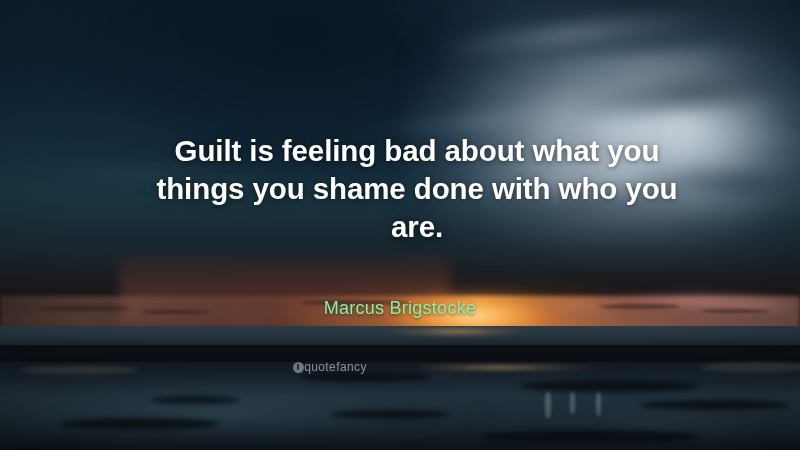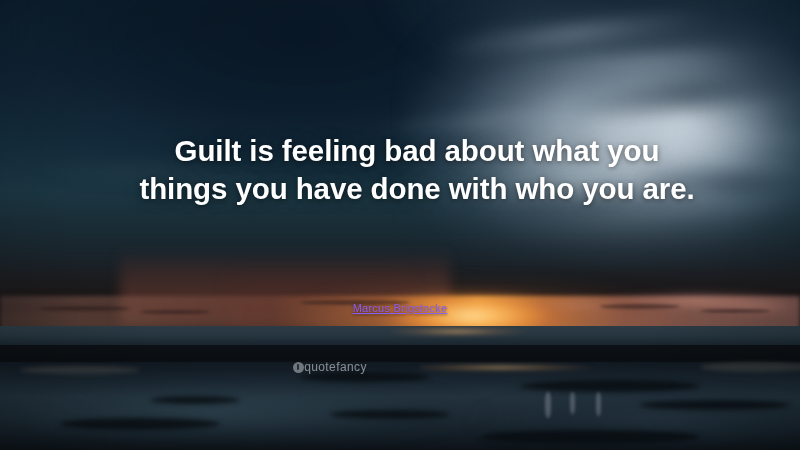--- a/index.html
+++ b/index.html
@@ -314,26 +314,25 @@
     letter-spacing: -0.1px;
     text-shadow: 0 1px 5px rgba(0,0,0,0.45), 0 0 18px rgba(0,0,0,0.28);
   }
   .author {
     position: absolute;
     left: 0; top: 298px;
     width: 800px;
     text-align: center;
   }
   .author-name {
-    font-size: 11px;
+    font-size: 18px;
     font-weight: normal;
-    color: #8b5cf6;
+    color: #86efac;
     letter-spacing: .25px;
     text-shadow: 0 1px 3px rgba(0,0,0,0.55);
-    text-decoration: underline;
   }
   .watermark {
     position: absolute;
     left: 0; top: 360px;
     width: 660px;
     display: flex;
     align-items: center;
     justify-content: center;
     opacity: .55;
   }
@@ -417,21 +416,21 @@
   <div class="sand" style="left:700px; top:362px; width:110px; height:10px;"></div>
   <div class="sand" style="left:20px;  top:366px; width:120px; height:8px;"></div>
   <div class="refl" style="left:545px; top:392px; width:6px;  height:26px;"></div>
   <div class="refl" style="left:570px; top:392px; width:5px;  height:22px;"></div>
   <div class="refl" style="left:596px; top:392px; width:5px;  height:24px;"></div>
 
   <div class="vignette"></div>
 
   <div class="quote-block">
     <p class="quote-text">Guilt is feeling bad about what you</p>
-    <p class="quote-text">things you have done with who you are.</p>
+    <p class="quote-text">things you shame done with who you are.</p>
   </div>
 
   <div class="author">
     <span class="author-name">Marcus Brigstocke</span>
   </div>
 
   <div class="watermark">
     <span class="wm-logo"></span>
     <span class="wm-text">quotefancy</span>
   </div>

